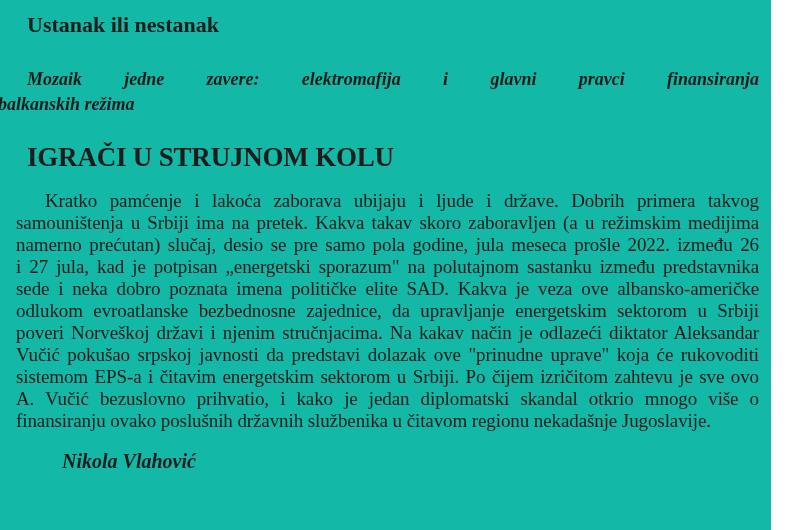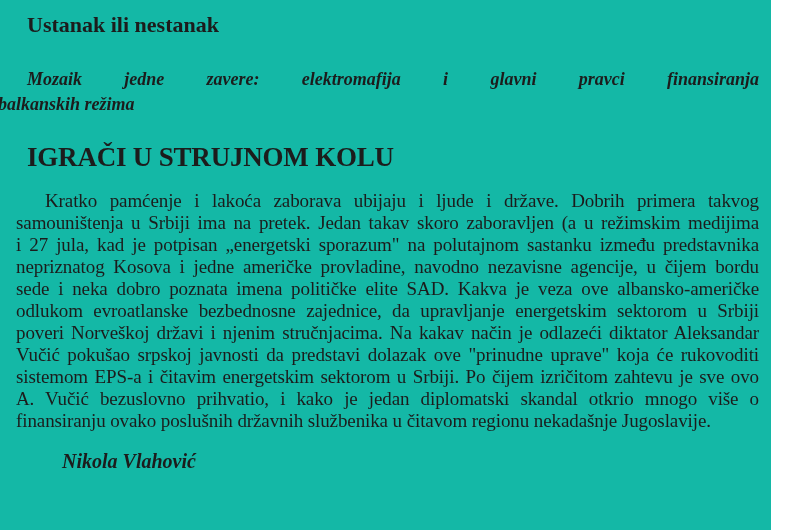--- a/index.html
+++ b/index.html
@@ -79,23 +79,23 @@
 
   <p class="subtitle justify-lines">
       <span class="line first-line">Mozaik jedne zavere: elektromafija i glavni pravci finansiranja</span>
       <span class="line last-line">balkanskih režima</span>
     </p>
 
   <h2 class="section-heading">IGRAČI U STRUJNOM KOLU</h2>
 
   <p class="body-text justify-lines">
       <span class="line first-line">Kratko pamćenje i lakoća zaborava ubijaju i ljude i države. Dobrih primera takvog</span>
-      <span class="line">samouništenja u Srbiji ima na pretek. Jedan takav skoro zaboravljen (a u režimskim medijima</span>
+      <span class="line">samouništenja u Srbiji ima na pretek. Kakva takav skoro zaboravljen (a u režimskim medijima</span>
+      <span class="line">namerno prećutan) slučaj, desio se pre samo pola godine, jula meseca prošle 2022. između 26</span>
       <span class="line">i 27 jula, kad je potpisan „energetski sporazum" na polutajnom sastanku između predstavnika</span>
-      <span class="line">nepriznatog Kosova i jedne američke provladine, navodno nezavisne agencije, u čijem bordu</span>
       <span class="line">sede i neka dobro poznata imena političke elite SAD. Kakva je veza ove albansko-američke</span>
       <span class="line">odlukom evroatlanske bezbednosne zajednice, da upravljanje energetskim sektorom u Srbiji</span>
       <span class="line">poveri Norveškoj državi i njenim stručnjacima. Na kakav način je odlazeći diktator Aleksandar</span>
       <span class="line">Vučić pokušao srpskoj javnosti da predstavi dolazak ove "prinudne uprave" koja će rukovoditi</span>
       <span class="line">sistemom EPS-a i čitavim energetskim sektorom u Srbiji. Po čijem izričitom zahtevu je sve ovo</span>
       <span class="line">A. Vučić bezuslovno prihvatio, i kako je jedan diplomatski skandal otkrio mnogo više o</span>
       <span class="line last-line">finansiranju ovako poslušnih državnih službenika u čitavom regionu nekadašnje Jugoslavije.</span>
     </p>
 
   <p class="author">Nikola Vlahović</p>

